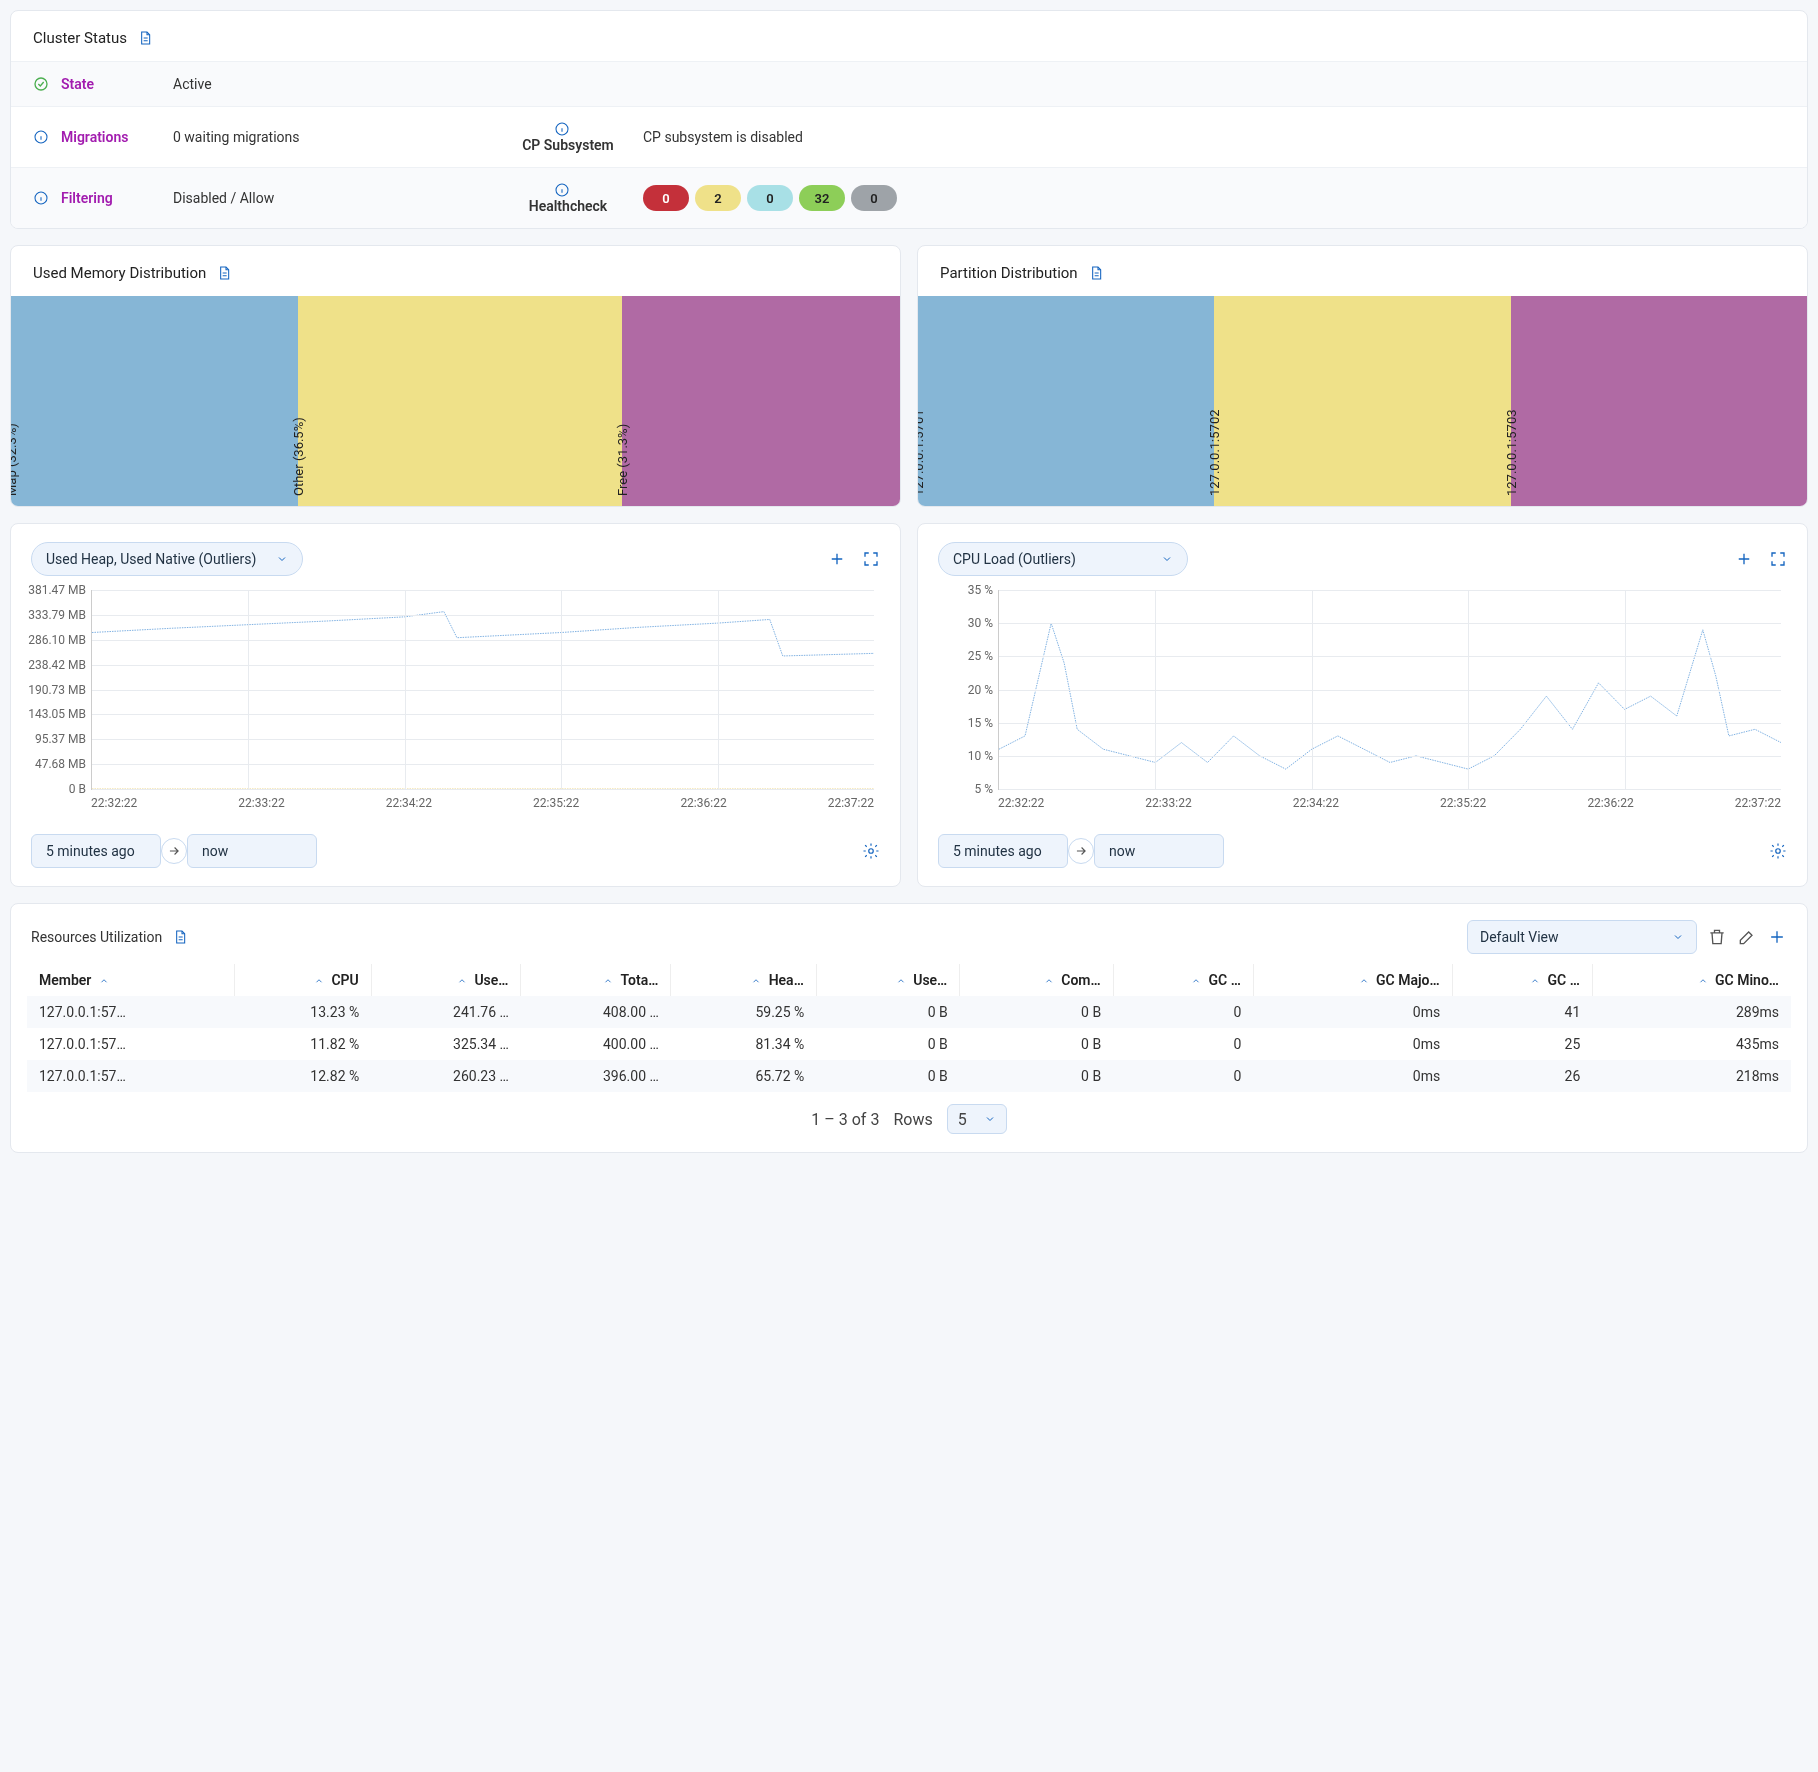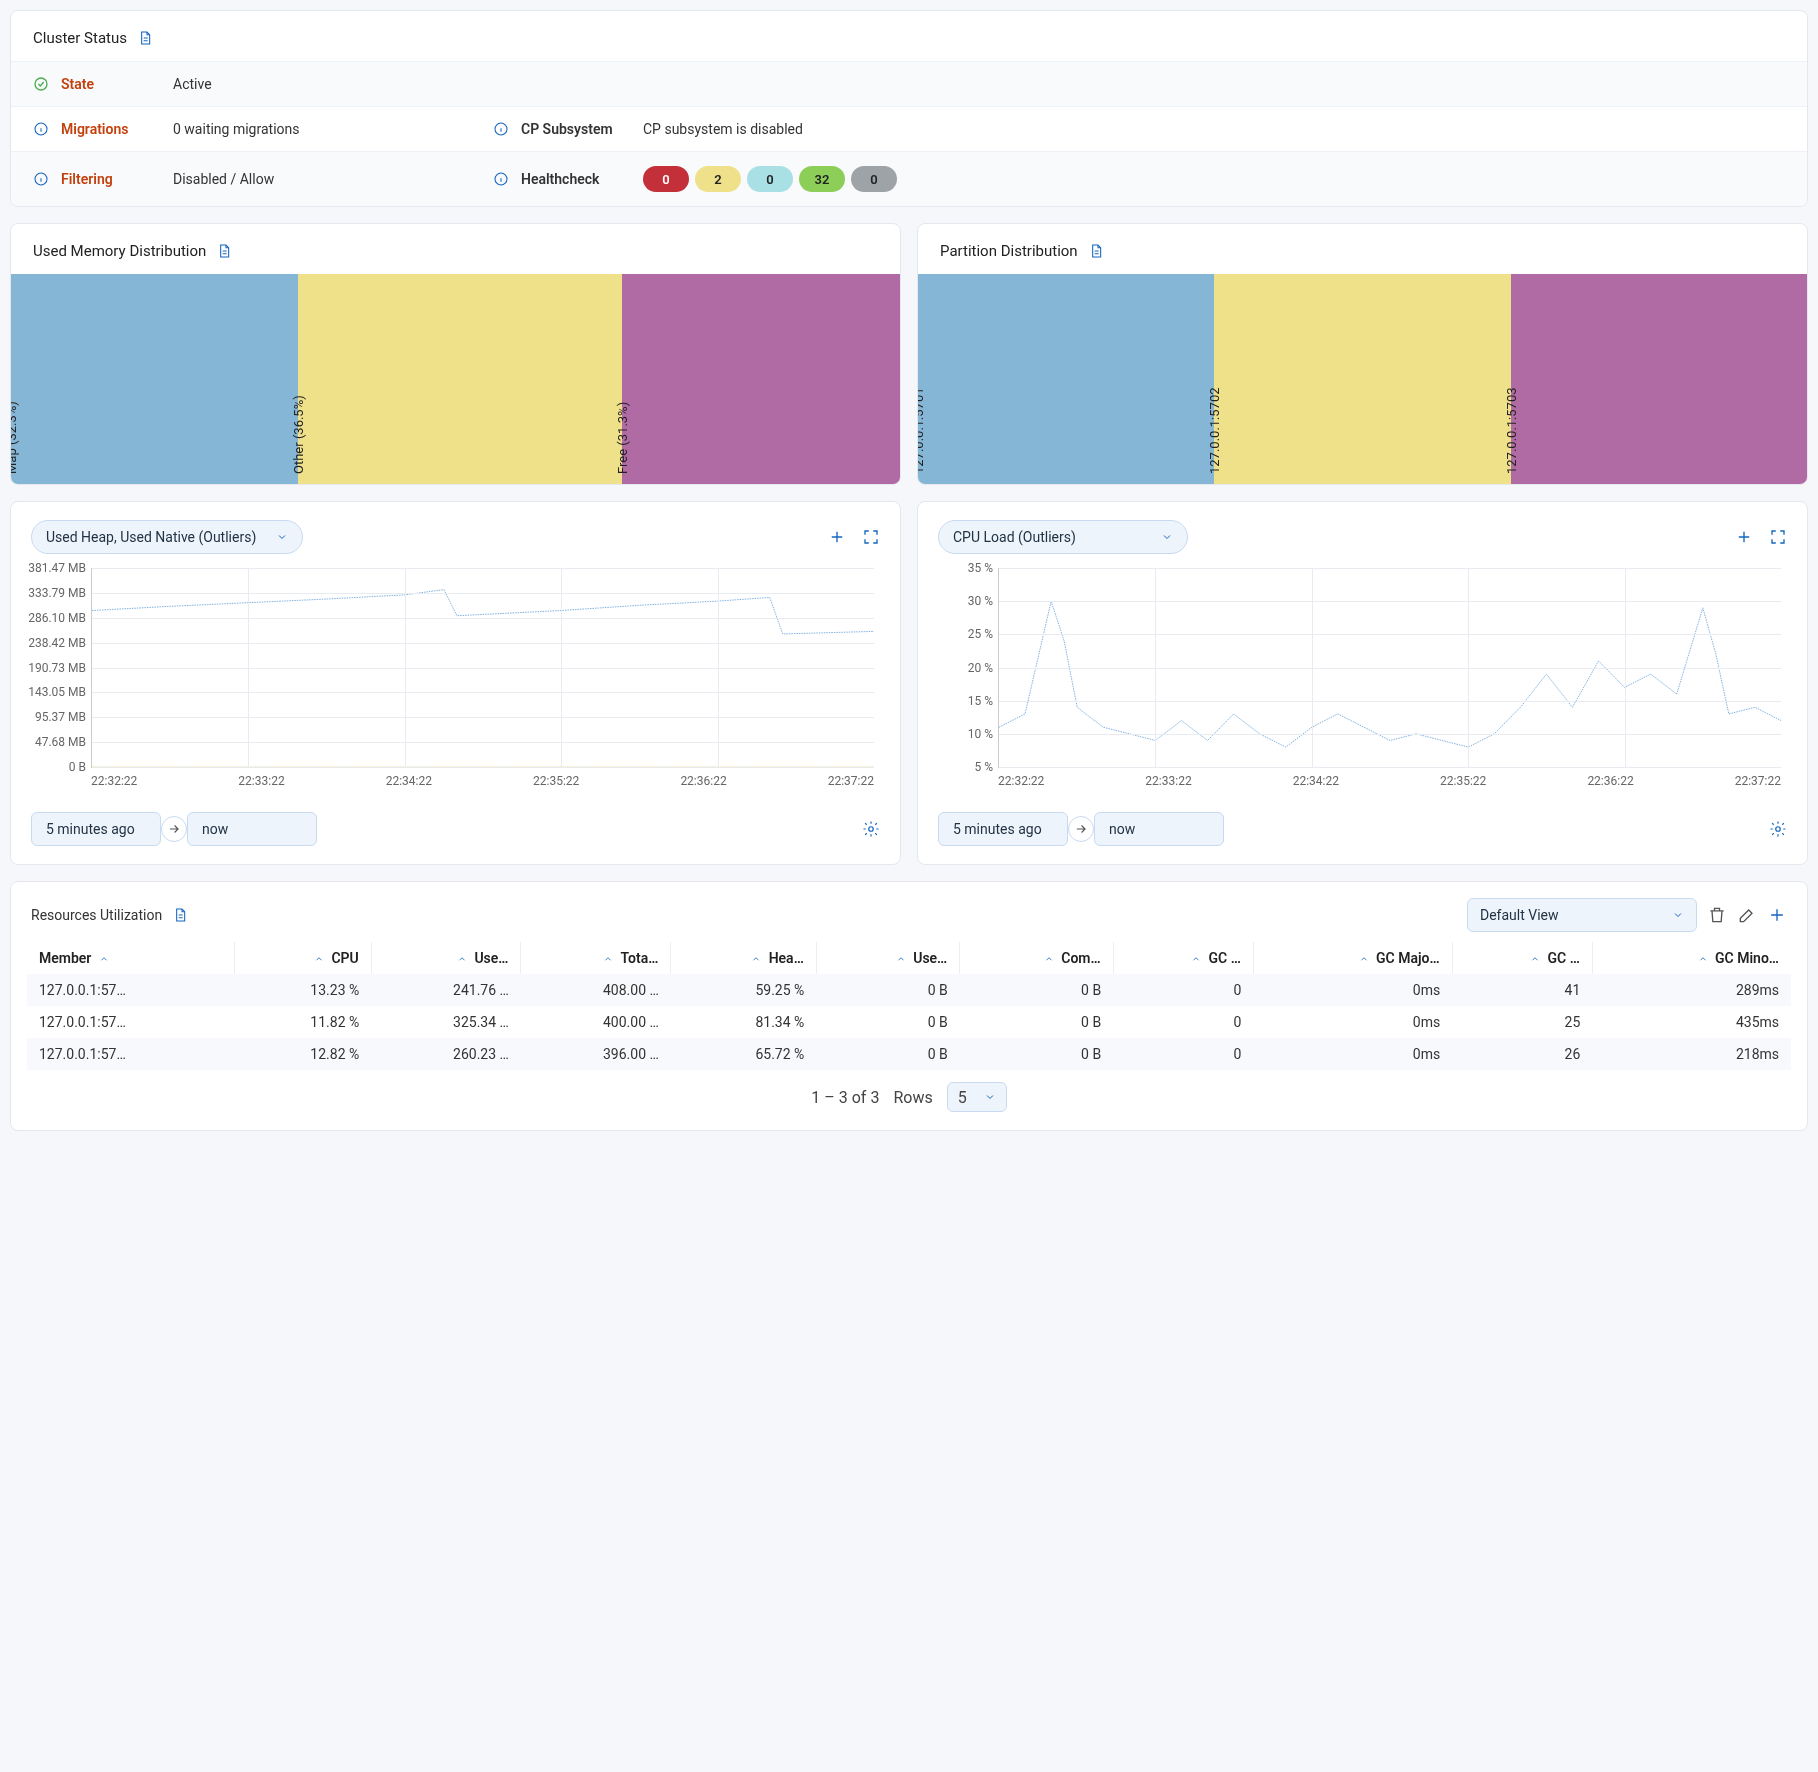--- a/index.html
+++ b/index.html
@@ -55,31 +55,32 @@
     padding: 14px 22px;
     align-items: center;
     font-size: 14px;
   }
   .status-row.alt { background: #f9fafc; }
   .status-cell-label {
     display: flex;
     align-items: center;
     width: 140px;
     font-weight: 600;
-    color: #c2410c;
+    color: #a21caf;
   }
   .status-cell-value {
     width: 320px;
     color: #333;
   }
   .status-cell-label2 {
     display: flex;
     align-items: center;
     width: 150px;
     font-weight: 600;
+    flex-direction: column;
   }
 
   .badge {
     display: inline-flex;
     align-items: center;
     justify-content: center;
     min-width: 46px;
     height: 26px;
     border-radius: 13px;
     font-size: 13px;

